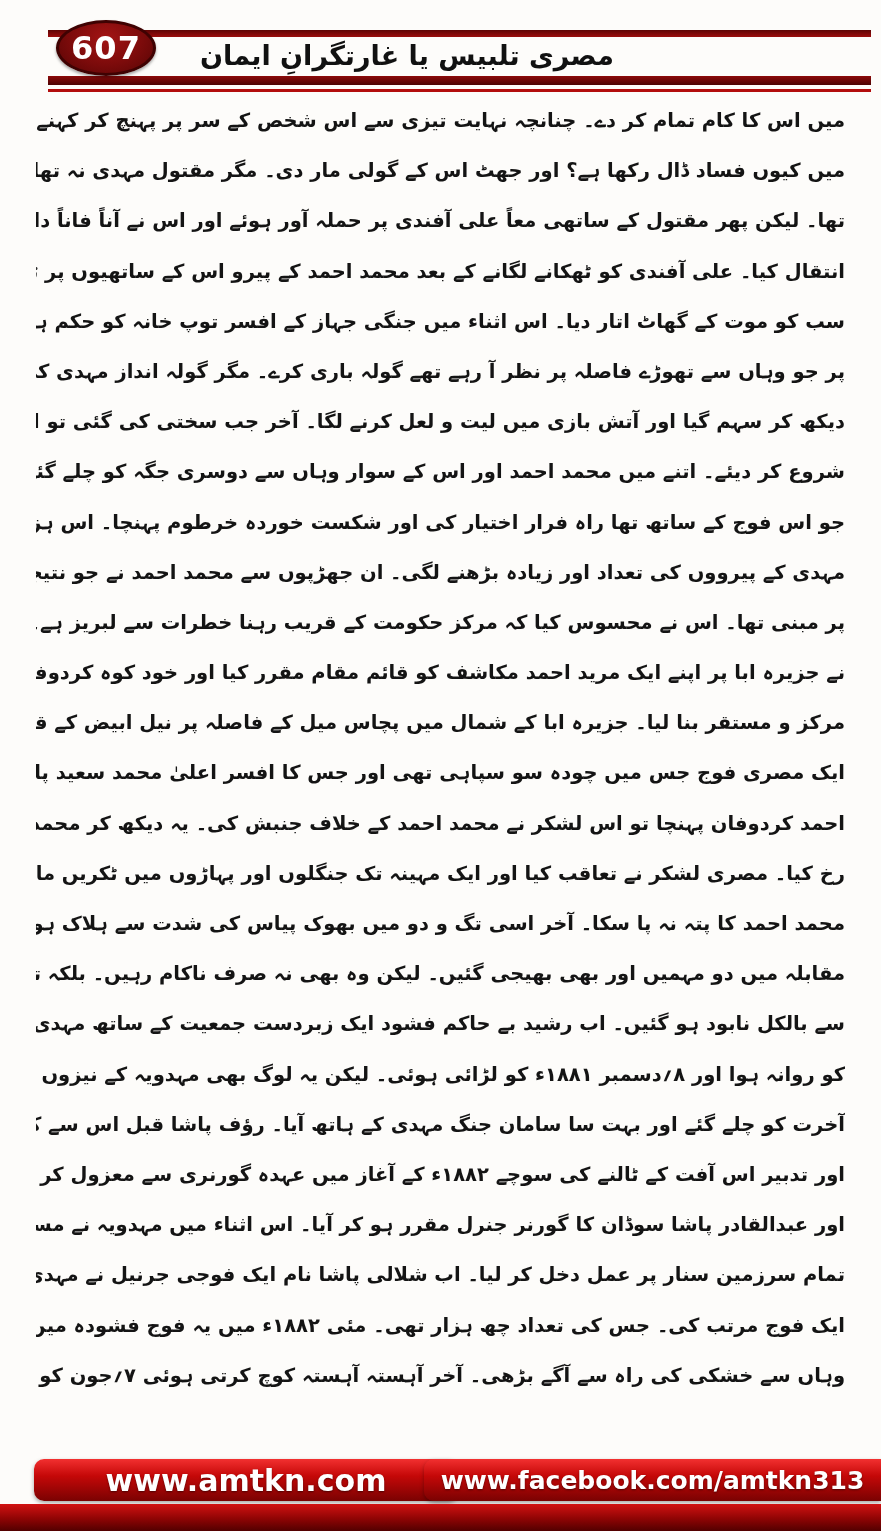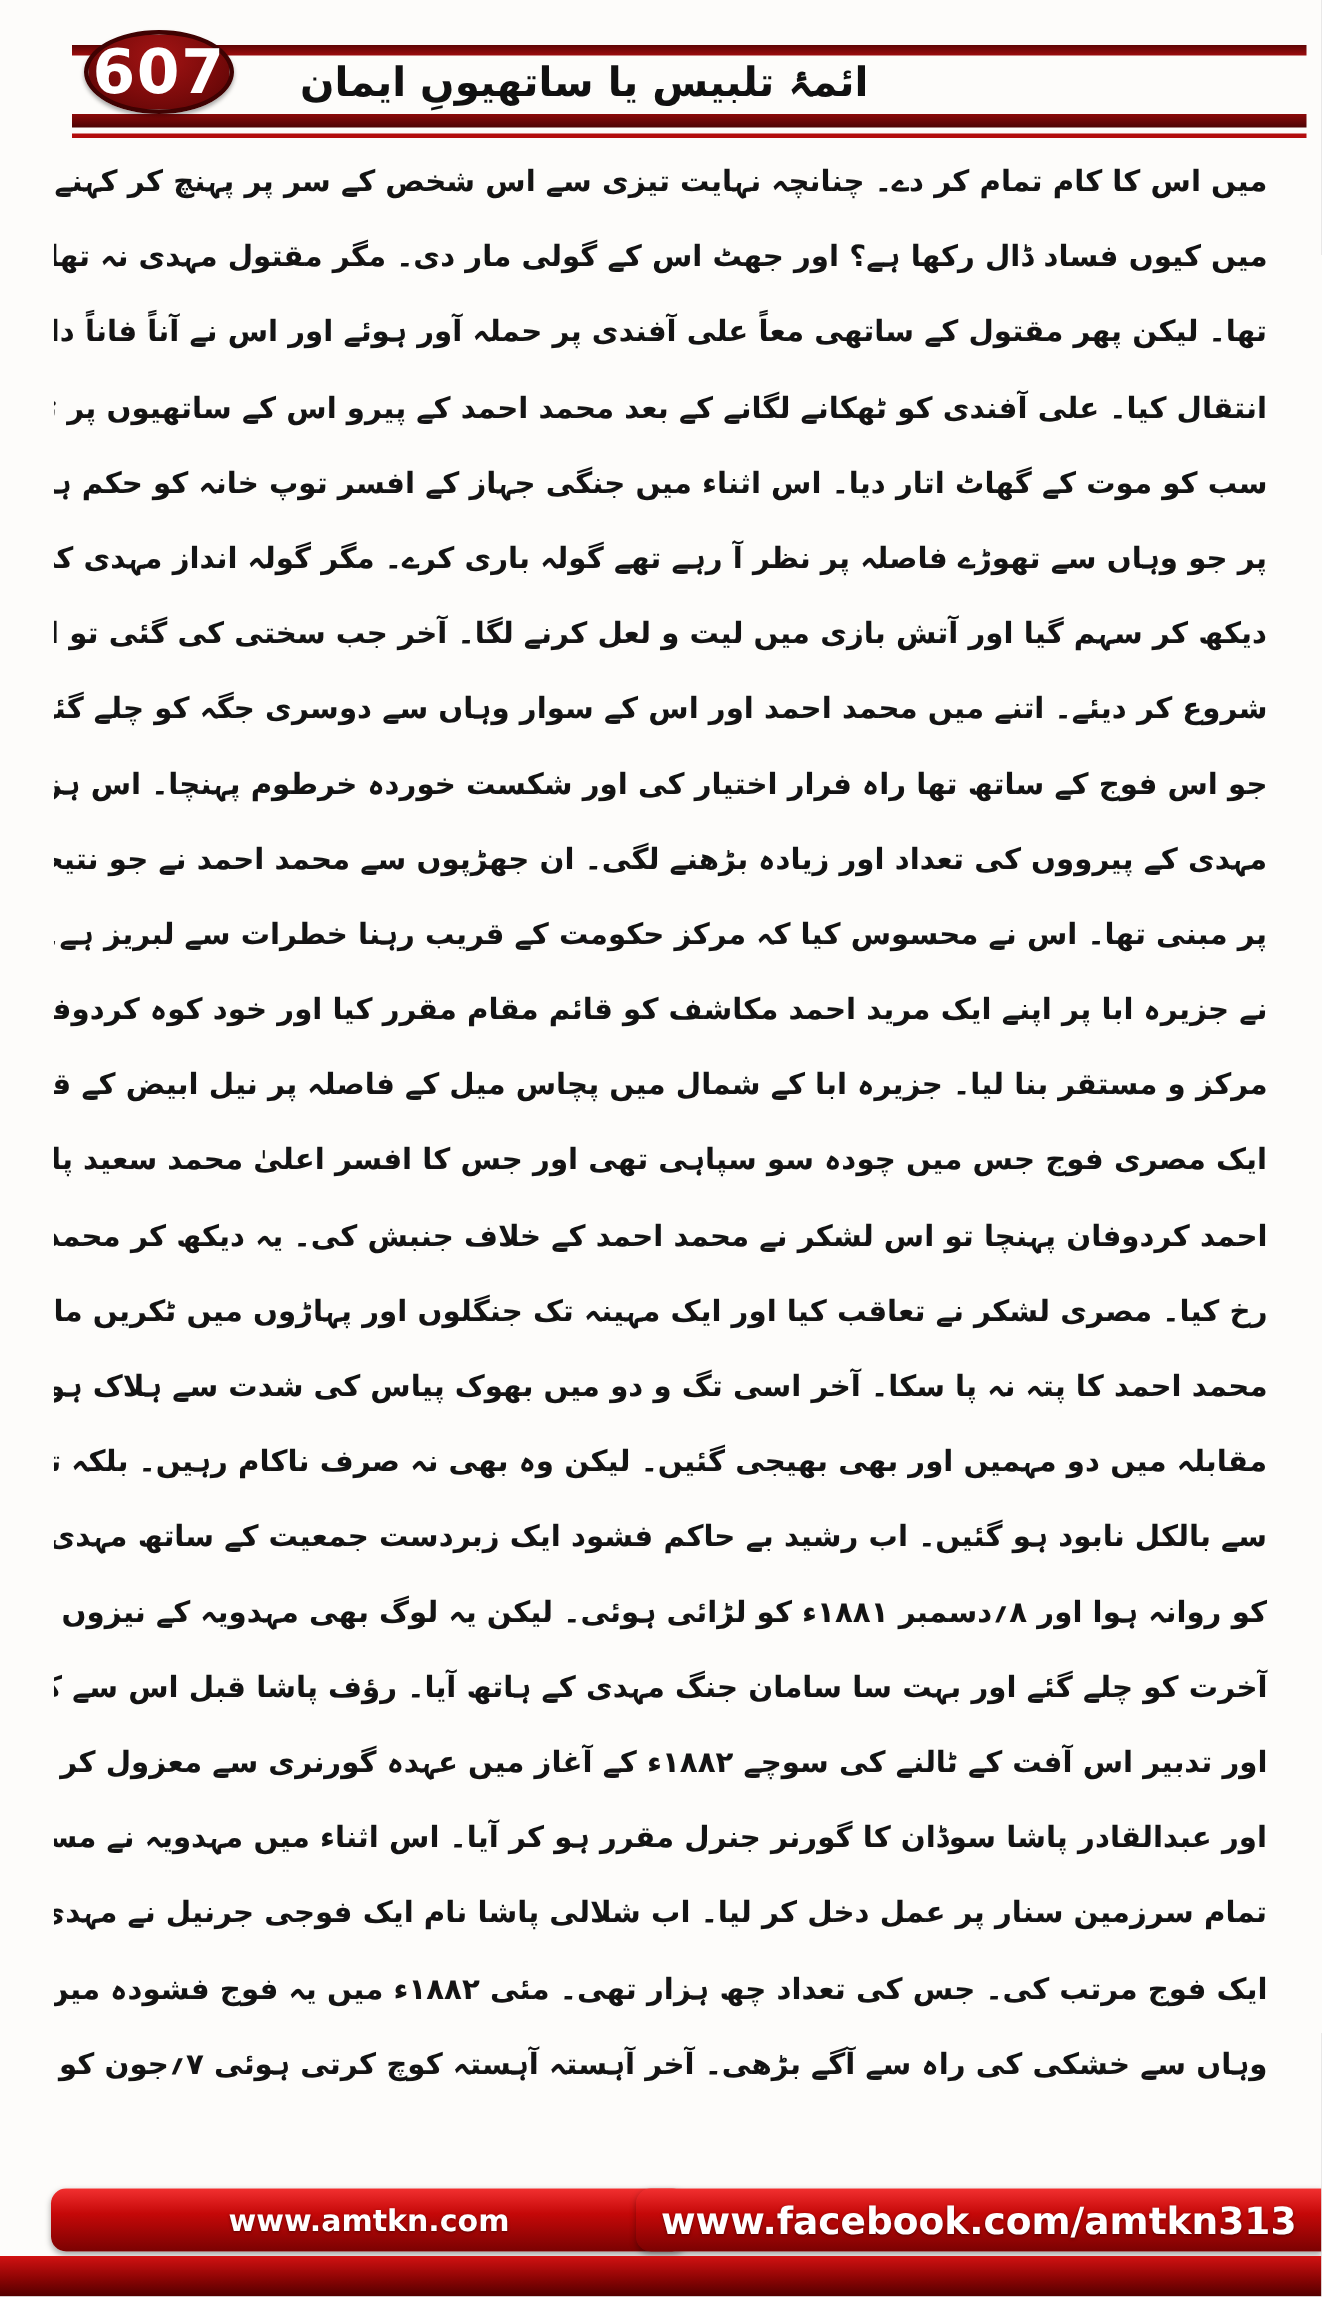--- a/index.html
+++ b/index.html
@@ -33,21 +33,21 @@
   .rule-bottom-thin {
     position:absolute; top:75px; left:48px; right:10px; height:3px;
     background:#b30d0d;
   }
   .page-number-badge {
     position:absolute; top:6px; left:56px;
     width:100px; height:56px;
     border-radius:50%;
     background:radial-gradient(ellipse at 50% 30%, #a31414 0%, #7c0b0b 55%, #560404 100%);
     border:3px solid #3f0202;
-    color:#ffffff; font-size:41px; font-weight:bold;
+    color:#ffffff; font-size:32px; font-weight:bold;
     display:flex; align-items:center; justify-content:center;
     letter-spacing:1px;
     box-shadow:0 2px 3px rgba(0,0,0,.35);
     z-index:2;
   }
 
   
   .body-text {
     position:absolute; top:96px; left:36px; right:36px;
     direction:rtl;
@@ -67,35 +67,35 @@
   .ribbon {
     position:absolute; bottom:30px; height:42px;
     background:linear-gradient(180deg,#f23030 0%, #c50808 40%, #7a0202 100%);
     border-radius:10px;
     display:flex; align-items:center; justify-content:center;
     color:#ffffff; font-weight:bold;
     text-shadow:0 1px 2px rgba(0,0,0,.5);
     box-shadow:0 2px 4px rgba(0,0,0,.35);
     cursor:pointer;
   }
-  .ribbon-left  { left:34px;  width:424px; font-size:20px;margin-top:36px; }
+  .ribbon-left  { left:34px;  width:424px; font-size:30px;margin-top:36px; }
   .ribbon-right { left:424px; right:0;     font-size:25px; border-radius:10px 0 0 10px;text-align:right; }
   .bottom-bar {
     position:absolute; left:0; right:0; bottom:0; height:27px;
     background:linear-gradient(180deg,#d21212 0%, #8e0404 55%, #520000 100%);
   }
 </style>
 </head>
 <body>
 
 <div class="page">
 
   <div class="header">
     <div class="rule-top"></div>
-    <div class="page-title">ائمۂ تلبیس یا ساتھیوںِ ایمان</div>
+    <div class="page-title">مصری تلبیس یا غارتگرانِ ایمان</div>
     <div class="rule-bottom-thick"></div>
     <div class="rule-bottom-thin"></div>
     <div class="page-number-badge">607</div>
   </div>
 
   <div class="body-text">
 
       <div class="line">میں اس کا کام تمام کر دے۔ چنانچہ نہایت تیزی سے اس شخص کے سر پر پہنچ کر کہنے لگا کہ تو نے ملک</div>
 
       <div class="line">میں کیوں فساد ڈال رکھا ہے؟ اور جھٹ اس کے گولی مار دی۔ مگر مقتول مہدی نہ تھا کوئی دوسرا شخص</div>

